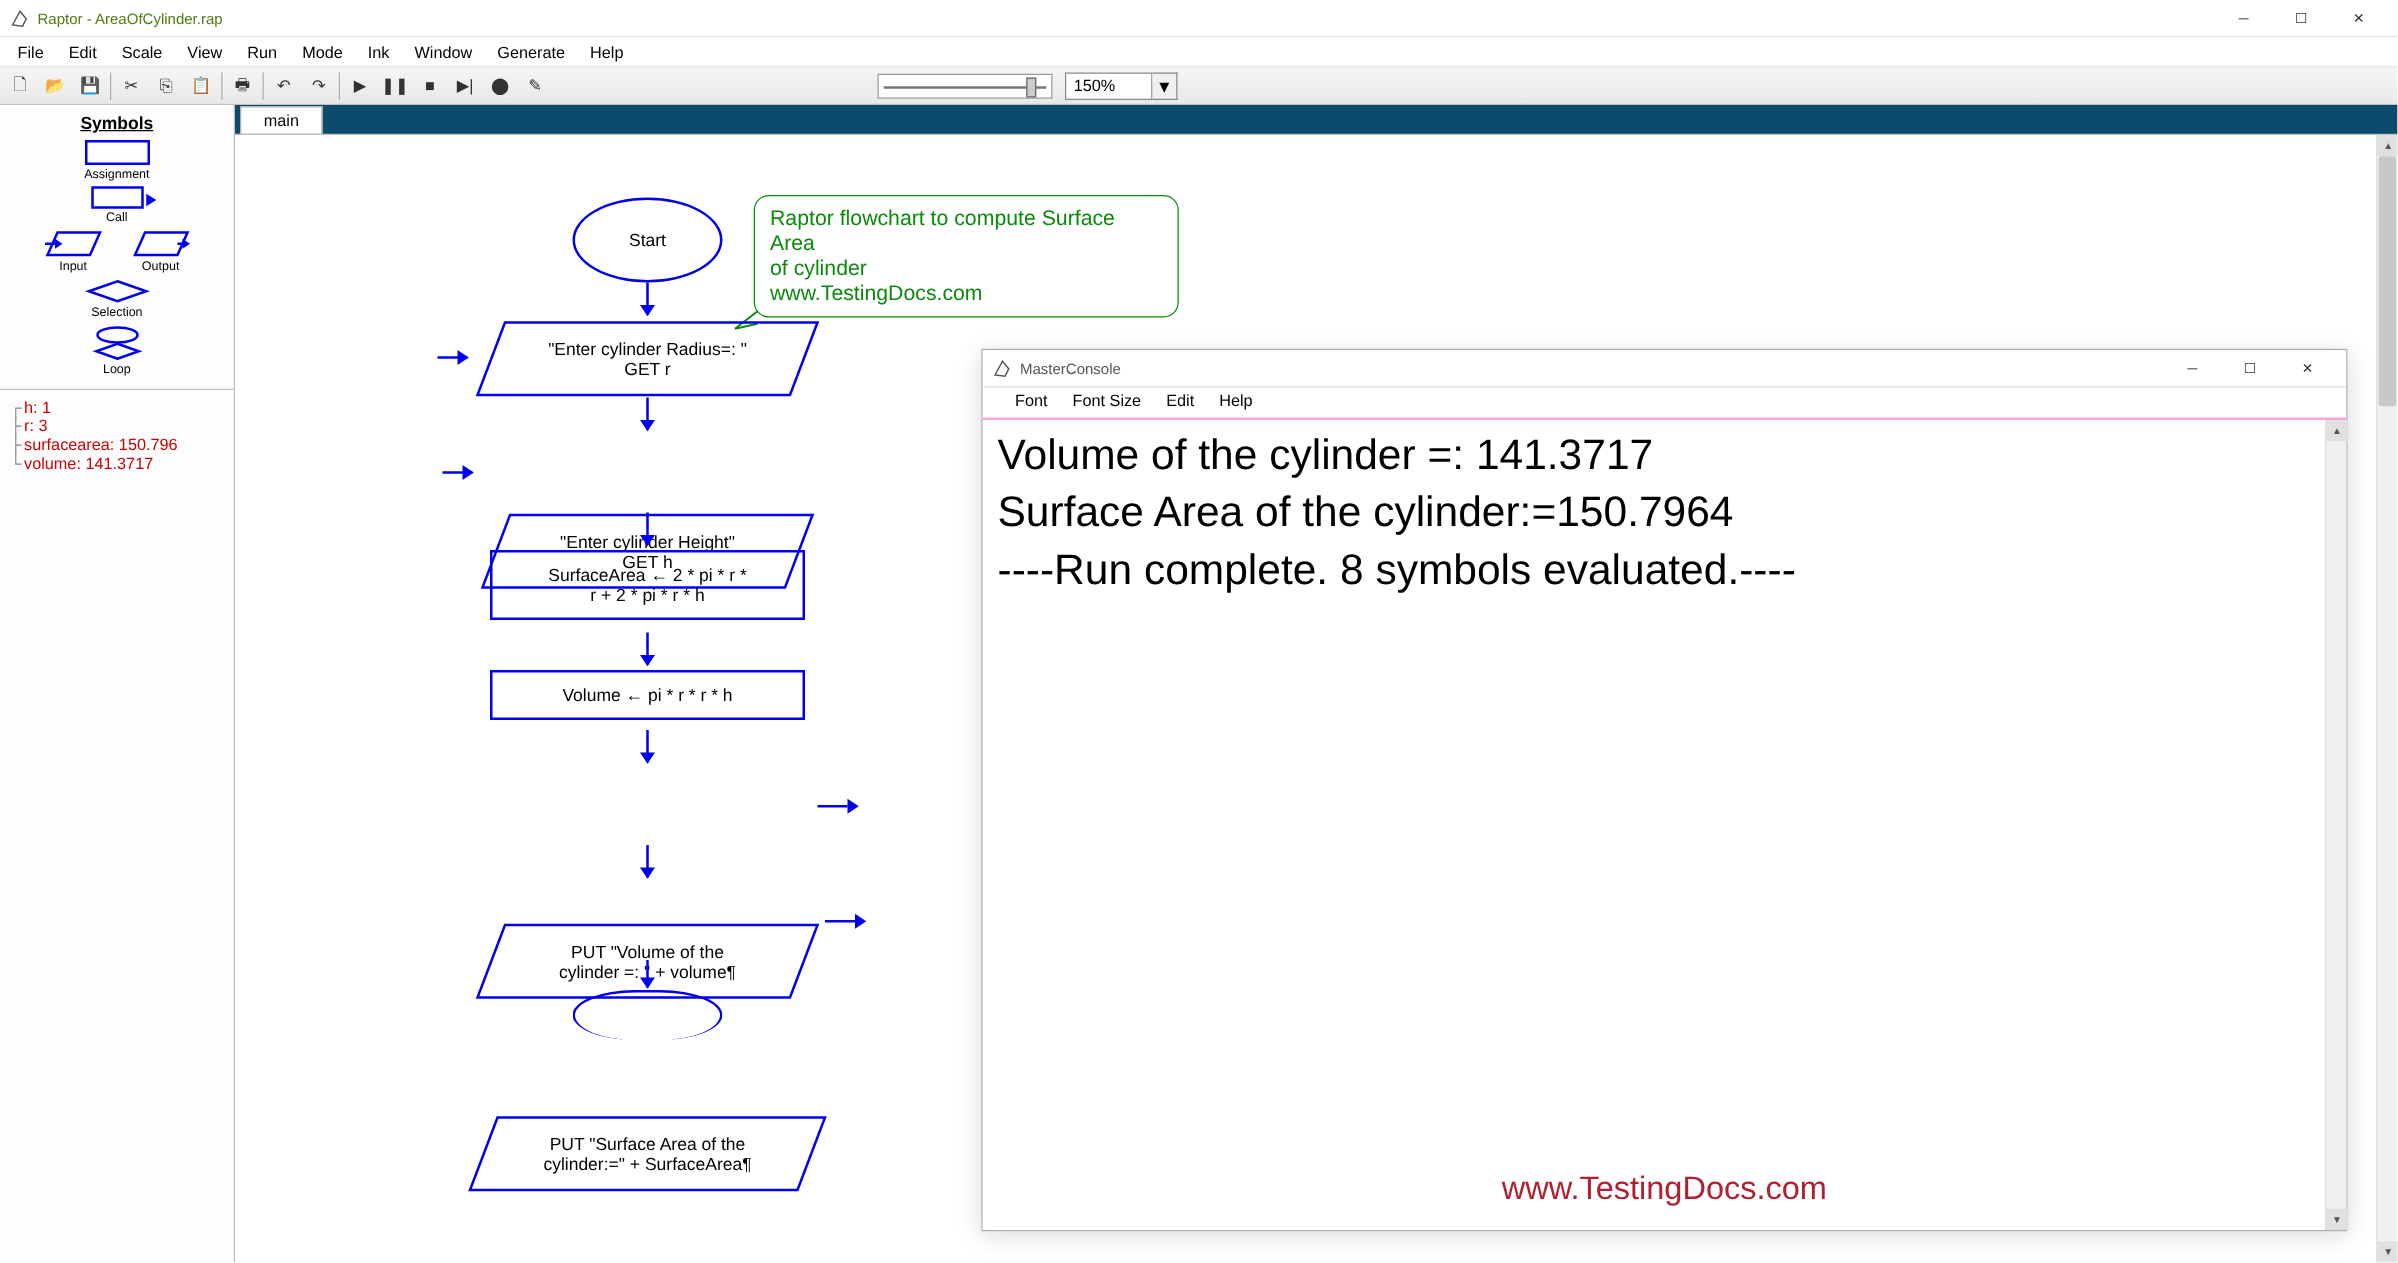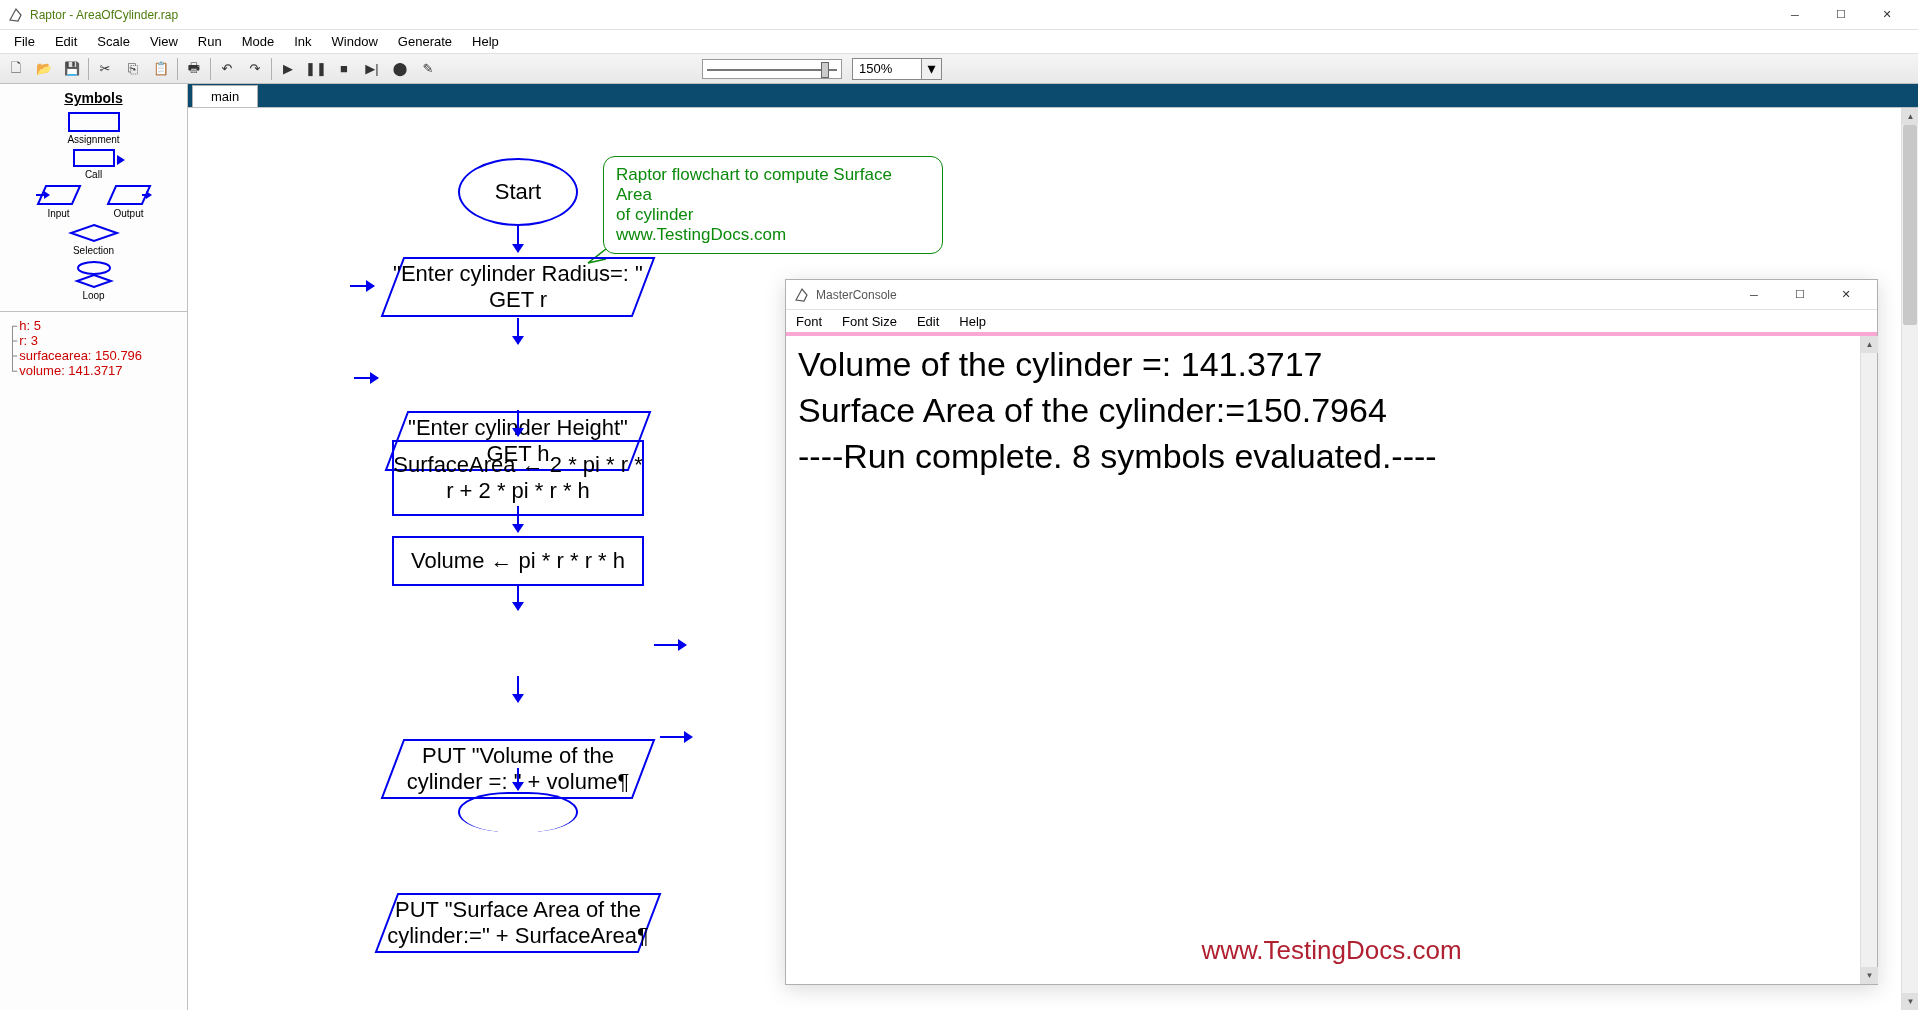--- a/index.html
+++ b/index.html
@@ -44,39 +44,39 @@
     .var-line { display: flex; }
     .var-tick { color: #888; margin-right: 2px; }
     
     
     .canvas-area { flex: 1; position: relative; background: #fff; }
     .tabstrip { height: 24px; border-bottom: 1px solid #c0c0c0; background: #0c4a6e; display: flex; align-items: flex-end; }
     .tab { padding: 3px 18px; border: 1px solid #b0b0b0; border-bottom: none; background: #fff; font-size: 13px; margin-left: 4px; cursor: pointer; }
     .canvas { position: absolute; top: 24px; left: 0; right: 0; bottom: 0; overflow: auto; }
     .flowchart { position: relative; width: 700px; margin-left: 70px; }
     
-    .fc-node { position: absolute; font-family: "Times New Roman", serif; font-size: 22px; color: #000; text-align: center; }
+    .fc-node { position: absolute; font-family: "Times New Roman", serif; font-size: 14px; color: #000; text-align: center; }
     .fc-ellipse { border: 2px solid #0000ee; border-radius: 50%; width: 120px; height: 68px; display: flex; align-items: center; justify-content: center; }
     .fc-para { position: relative; }
     .fc-para svg { position: absolute; top: 0; left: 0; }
     .fc-para .txt { position: relative; padding: 10px 28px; display: flex; flex-direction: column; align-items: center; justify-content: center; height: 100%; white-space: pre; }
     .fc-rect { border: 2px solid #0000ee; padding: 10px 14px; display: flex; flex-direction: column; align-items: center; justify-content: center; white-space: pre; }
     .fc-comment { position: absolute; border: 1.5px solid #0a8a0a; border-radius: 12px; padding: 8px 12px; color: #0a8a0a; font-family: "Times New Roman", serif; font-size: 17px; }
     .fc-arrow-v { position: absolute; width: 2px; background: #0000ee; left: 50%; transform: translateX(-50%); }
     .fc-arrow-v::after { content: ""; position: absolute; bottom: -1px; left: -5px; width: 0; height: 0; border-left: 6px solid transparent; border-right: 6px solid transparent; border-top: 9px solid #0000ee; }
     .fc-arrow-in { position: absolute; width: 24px; height: 2px; background: #0000ee; }
     .fc-arrow-in::after { content: ""; position: absolute; right: -1px; top: -5px; width: 0; height: 0; border-top: 6px solid transparent; border-bottom: 6px solid transparent; border-left: 9px solid #0000ee; }
     .fc-arrow-out { position: absolute; width: 24px; height: 2px; background: #0000ee; }
     .fc-arrow-out::after { content: ""; position: absolute; right: -9px; top: -5px; width: 0; height: 0; border-top: 6px solid transparent; border-bottom: 6px solid transparent; border-left: 9px solid #0000ee; }
     
     
     .console-win { position: absolute; top: 279px; left: 785px; width: 1093px; height: 706px; background: #fff; border: 1px solid #b0b0b0; box-shadow: 0 4px 20px rgba(0,0,0,0.15); }
     .console-title { height: 30px; display: flex; align-items: center; padding: 0 8px; border-bottom: 1px solid #e0e0e0; }
     .console-title .title-text { font-size: 12px; color: #555; flex: 1; }
-    .console-menu { height: 26px; display: flex; align-items: center; padding: 0 0; border-bottom: 4px solid #f9a8d4; }
+    .console-menu { height: 26px; display: flex; padding: 0 16px; border-bottom: 2px solid #f9a8d4; }
     .console-body { padding: 6px 12px; font-family: "Times New Roman", serif; font-size: 34px; color: #000; line-height: 1.35; }
     .watermark { position: absolute; left: 50%; transform: translateX(-50%); bottom: 18px; color: #b02030; font-size: 26px; font-family: "Segoe UI", sans-serif; }
     .scrollbar-v { position: absolute; right: 0; top: 56px; bottom: 0; width: 17px; background: #f0f0f0; border-left: 1px solid #ddd; }
     .sb-btn { width: 17px; height: 17px; background: #e0e0e0; display: flex; align-items: center; justify-content: center; font-size: 8px; color: #555; }
 
     .canvas-scroll { position: absolute; right: 0; top: 24px; bottom: 0; width: 17px; background: #f0f0f0; border-left: 1px solid #ddd; }
     .canvas-scroll .thumb { position: absolute; top: 17px; left: 1px; right: 1px; height: 200px; background: #c8c8c8; border-radius: 2px; }
   </style>
 </head>
 <body>
@@ -207,21 +207,21 @@
         <svg width="54" height="28" class="loop-shape">
             <ellipse cx="27" cy="8" rx="16" ry="6" fill="none" stroke="#0000ee" stroke-width="2"></ellipse>
             <polygon points="27,15 44,21 27,27 10,21" fill="none" stroke="#0000ee" stroke-width="2"></polygon>
           </svg>
         <div class="sym-label">Loop</div>
       </div>
     </div>
     <div class="vars-panel">
       <div class="var-line">
           <span class="var-tick">┌</span>
-          <span>h: 5</span>
+          <span>h: 1</span>
         </div>
       <div class="var-line">
           <span class="var-tick">├</span>
           <span>r: 3</span>
         </div>
       <div class="var-line">
           <span class="var-tick">├</span>
           <span>surfacearea: 150.796</span>
         </div>
       <div class="var-line">

